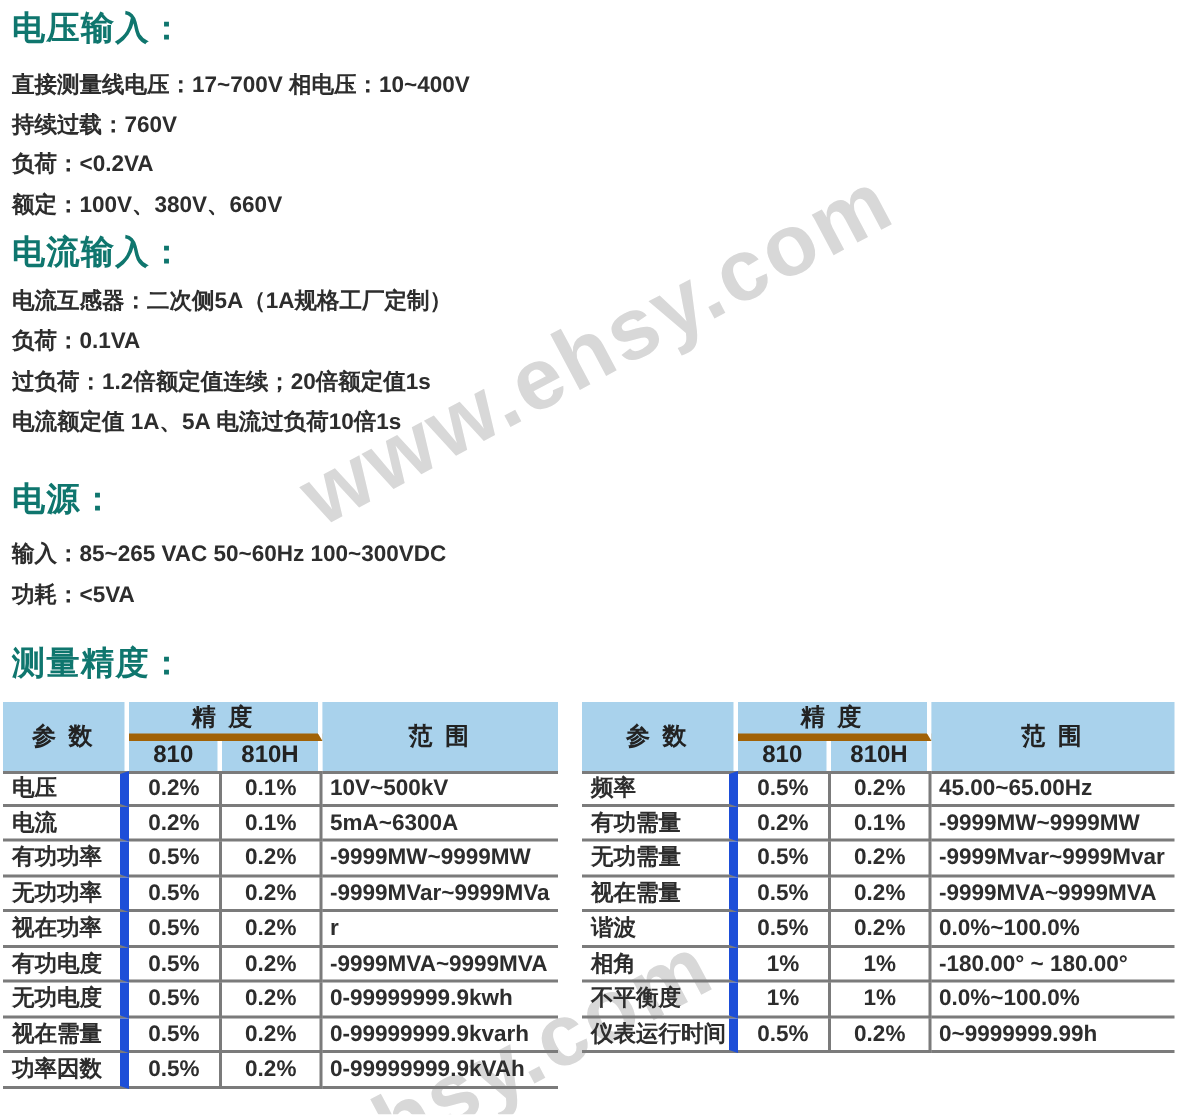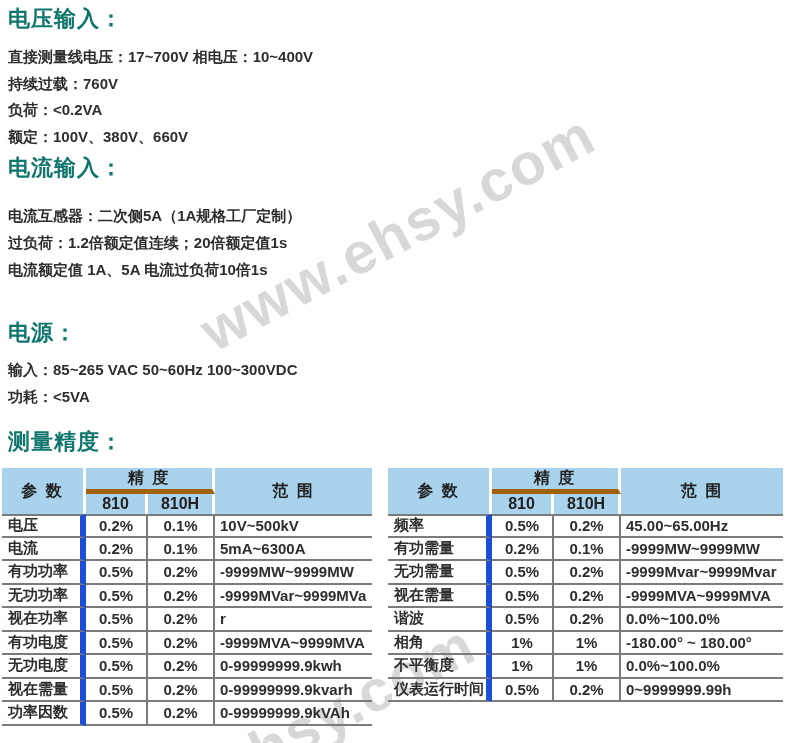--- a/index.html
+++ b/index.html
@@ -38,21 +38,21 @@
     font-weight:bold;
     color:#0f766e;
     letter-spacing:1px;
   }
   .section p {
     font-size:15px;
     font-weight:bold;
     color:#2d2d2d;
   }
   .sec1 { top:6px; }   .sec1 h2 { margin-bottom:12px; } .sec1 p { line-height:26.5px; }
-  .sec2 { top:155px; } .sec2 h2 { margin-bottom:21px; } .sec2 p { line-height:27px; }
+  .sec2 { top:155px; } .sec2 h2 { margin-bottom:6px; } .sec2 p { line-height:27px; }
   .sec3 { top:320px; } .sec3 h2 { margin-bottom:10px; } .sec3 p { line-height:27px; }
   .sec4 { top:429px; }
 
   
   .spec-table {
     position:absolute;
     top:468px;
     z-index:1;
     border-collapse:separate;
     border-spacing:0;
@@ -104,20 +104,21 @@
     <h2>电压输入：</h2>
     <p>直接测量线电压：17~700V 相电压：10~400V</p>
     <p>持续过载：760V</p>
     <p>负荷：&lt;0.2VA</p>
     <p>额定：100V、380V、660V</p>
   </div>
 
   <div class="section sec2">
     <h2>电流输入：</h2>
     <p>电流互感器：二次侧5A（1A规格工厂定制）</p>
+    <p>负荷：0.1VA</p>
     <p>过负荷：1.2倍额定值连续；20倍额定值1s</p>
     <p>电流额定值 1A、5A 电流过负荷10倍1s</p>
   </div>
 
   <div class="section sec3">
     <h2>电源：</h2>
     <p>输入：85~265 VAC 50~60Hz 100~300VDC</p>
     <p>功耗：&lt;5VA</p>
   </div>
 

